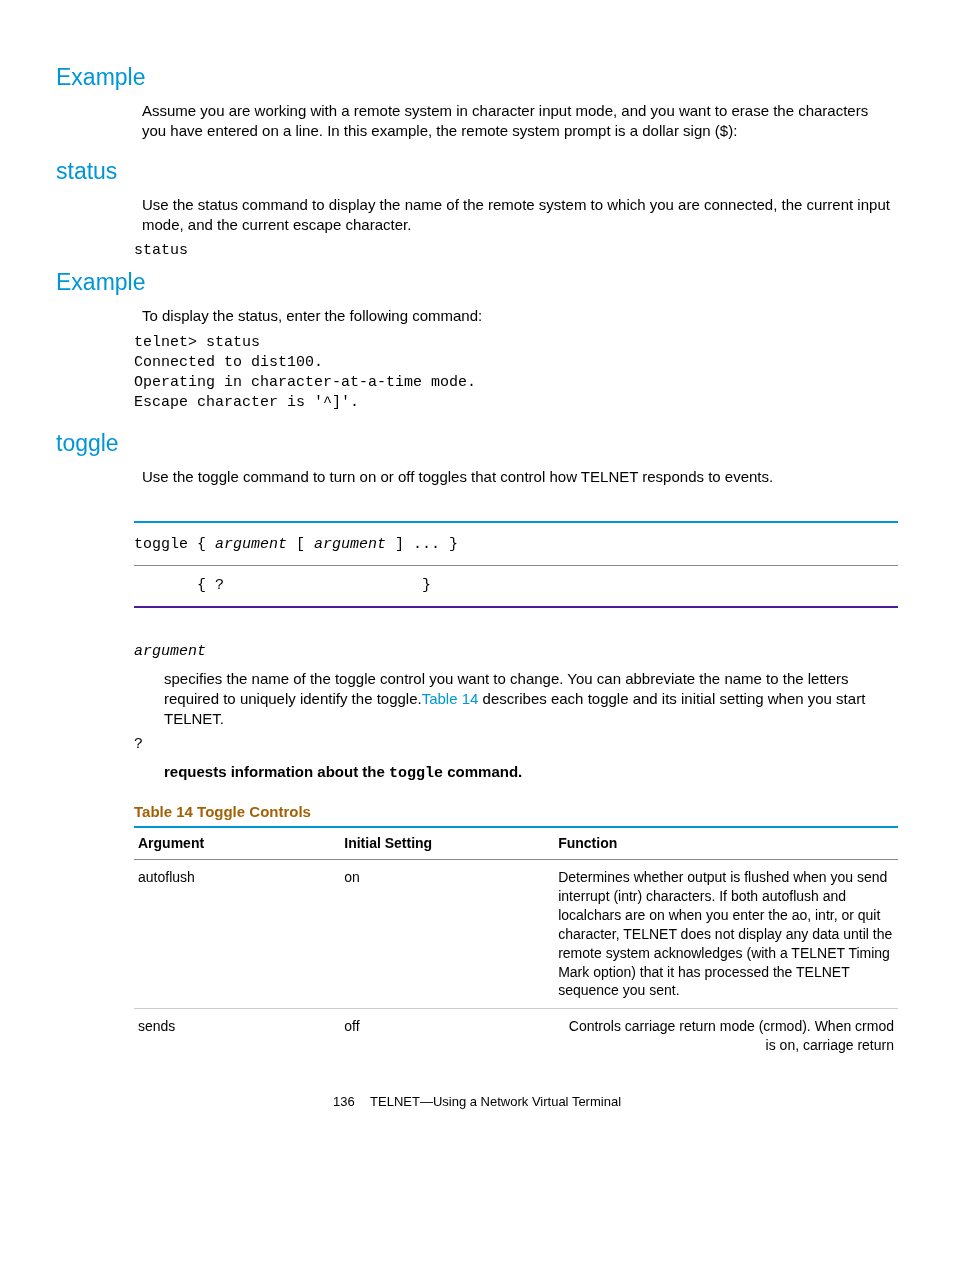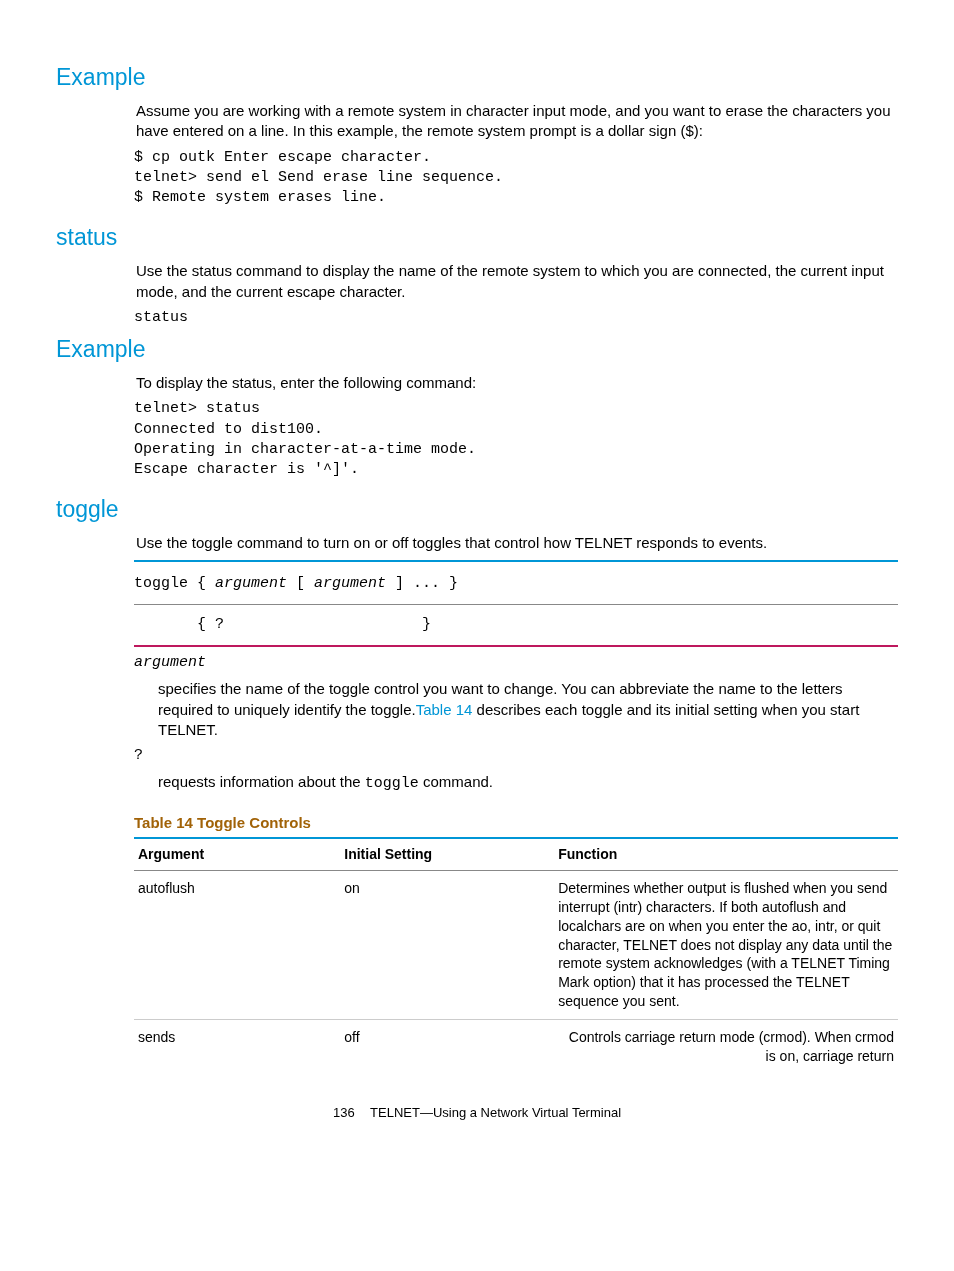--- a/index.html
+++ b/index.html
@@ -23,43 +23,43 @@
     font-weight: normal;
     margin: 14px 0 8px 0;
   }
   .indent {
     margin-left: 78px;
   }
   .indent2 {
     margin-left: 100px;
   }
   p, .para {
-    margin: 6px 2px;
+    margin: 6px 8px;
   }
   pre, .code {
     font-family: "Courier New", monospace;
     font-size: 15px;
     white-space: pre;
     margin: 6px 0;
   }
   .code-inline {
     font-family: "Courier New", monospace;
   }
   .italic {
     font-style: italic;
   }
   .link {
     color: #0096d6;
     cursor: pointer;
   }
   .syntax-box {
     border-top: 2px solid #0096d6;
-    border-bottom: 2px solid #be185d;
+    border-bottom: 2px solid #4c1d95;
     padding: 0;
-    margin: 6px 0;
+    margin: 34px 0;
   }
   .syntax-inner {
     border-bottom: 1px solid #888;
     padding: 10px 0;
   }
   .syntax-line2 {
     padding: 10px 0 10px 0;
     font-family: "Courier New", monospace;
     font-size: 15px;
     white-space: pre;
@@ -101,23 +101,20 @@
     margin-right: 12px;
   }
 </style>
 </head>
 <body>
 
 <div>
   <div class="h3">Example</div>
   <div class="indent">
     <p>Assume you are working with a remote system in character input mode, and you want to erase the characters you have entered on a line. In this example, the remote system prompt is a dollar sign ($):</p>
-    <pre class="code">$ cp outk Enter escape character.
-telnet&gt; send el Send erase line sequence.
-$ Remote system erases line.</pre>
   </div>
 </div>
 
 <div>
   <div class="h2">status</div>
   <div class="indent">
     <p>Use the status command to display the name of the remote system to which you are connected, the current input mode, and the current escape character.</p>
     <pre class="code">status</pre>
   </div>
 </div>
@@ -144,21 +141,21 @@
       </div>
       <div class="syntax-line2">       { ?                      }</div>
     </div>
 
     <div class="code-inline italic">argument</div>
     <div class="indent2" style="margin-left:22px;">
       <p><span>specifies the name of the toggle control you want to change. You can abbreviate the name to the letters required to uniquely identify the toggle.</span><span class="link">Table 14</span><span> describes each toggle and its initial setting when you start TELNET.</span></p>
     </div>
 
     <div class="code-inline">?</div>
-    <div style="margin-left:22px;">
+    <div style="margin-left:22px;font-weight:bold;">
       <p><span>requests information about the </span><span class="code-inline">toggle</span><span> command.</span></p>
     </div>
   </div>
 </div>
 
 <div class="table-title">Table 14 Toggle Controls</div>
 <table class="controls">
   <thead>
     <tr>
       <th class="col-arg">Argument</th>

